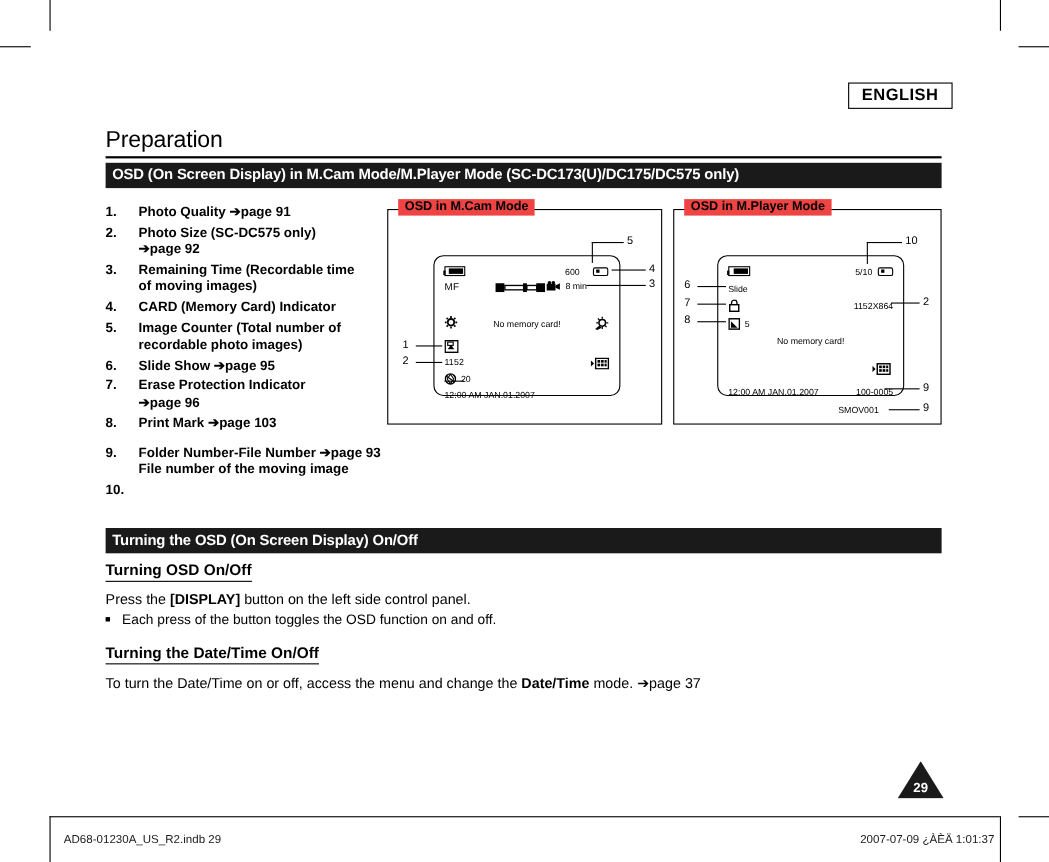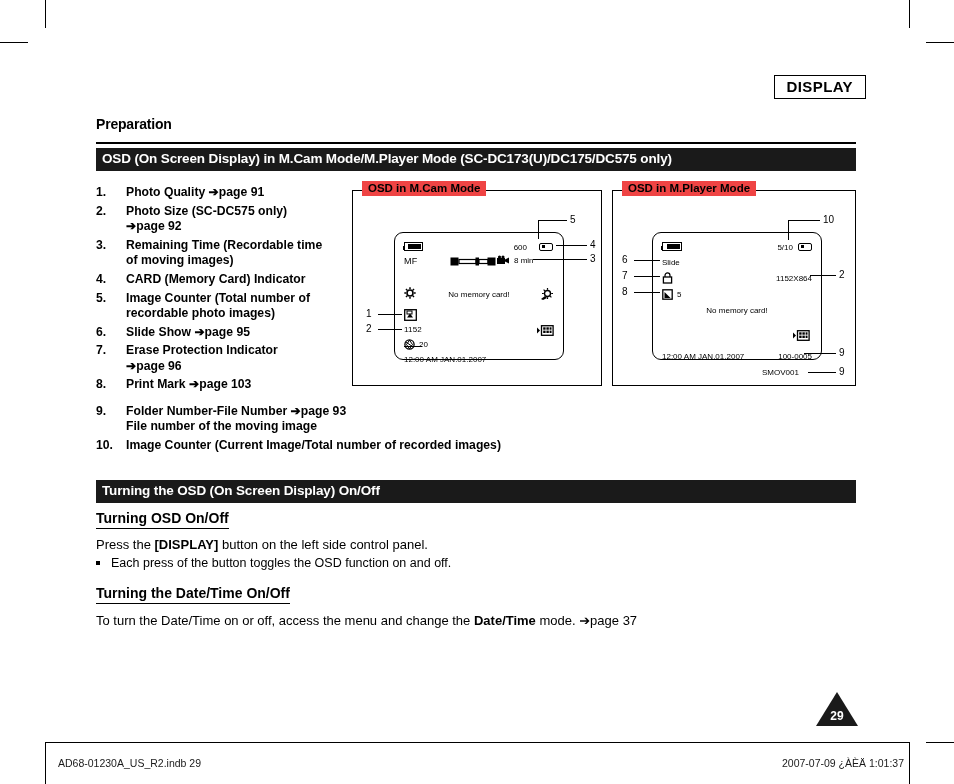--- a/index.html
+++ b/index.html
@@ -43,22 +43,22 @@
     font-size: 15px;
     font-weight: bold;
     letter-spacing: .4px;
     line-height: 17px;
   }
 
   .page-title {
     position: absolute;
     left: 96px;
     top: 116px;
-    font-size: 14px;
-    font-weight: bold;
+    font-size: 21px;
+    font-weight: normal;
     letter-spacing: -0.2px;
   }
   .title-rule {
     position: absolute;
     left: 96px;
     top: 142px;
     width: 760px;
     height: 2px;
     background: #000;
   }
@@ -344,21 +344,21 @@
 <div class="page">
 
   <div class="crop crop-tl-v"></div>
   <div class="crop crop-tl-h"></div>
   <div class="crop crop-tr-v"></div>
   <div class="crop crop-tr-h"></div>
   <div class="crop crop-bl-v"></div>
   <div class="crop crop-br-v"></div>
   <div class="crop crop-br-h"></div>
 
-  <div class="lang-box">DISPLAY</div>
+  <div class="lang-box">ENGLISH</div>
 
   <div class="page-title">Preparation</div>
   <div class="title-rule"></div>
 
   <div class="bar bar-1">OSD (On Screen Display) in M.Cam Mode/M.Player Mode (SC-DC173(U)/DC175/DC575 only)</div>
 
   <div class="numlist">
 
     <div class="li">
       <span class="idx">1.</span>
@@ -402,21 +402,20 @@
 
   </div>
 
   <div class="wide10" style="top:404px;">
     <span class="idx">9.</span>
     <span><span>Folder Number-File Number </span><span class="arrow">➔page 93</span><br><span>File number of the moving image</span></span>
   </div>
 
   <div class="wide10" style="top:438px;">
     <span class="idx">10.</span>
-    <span>Image Counter (Current Image/Total number of recorded images)</span>
   </div>
 
   <div class="fig fig-cam">
     <div class="fig-box"></div>
     <div class="label-mask" style="width:132px;"></div>
     <div class="fig-label">OSD in M.Cam Mode</div>
 
     <div class="lcd lcd-cam">
 
       <div class="osd" style="left:9px; top:9px;">

